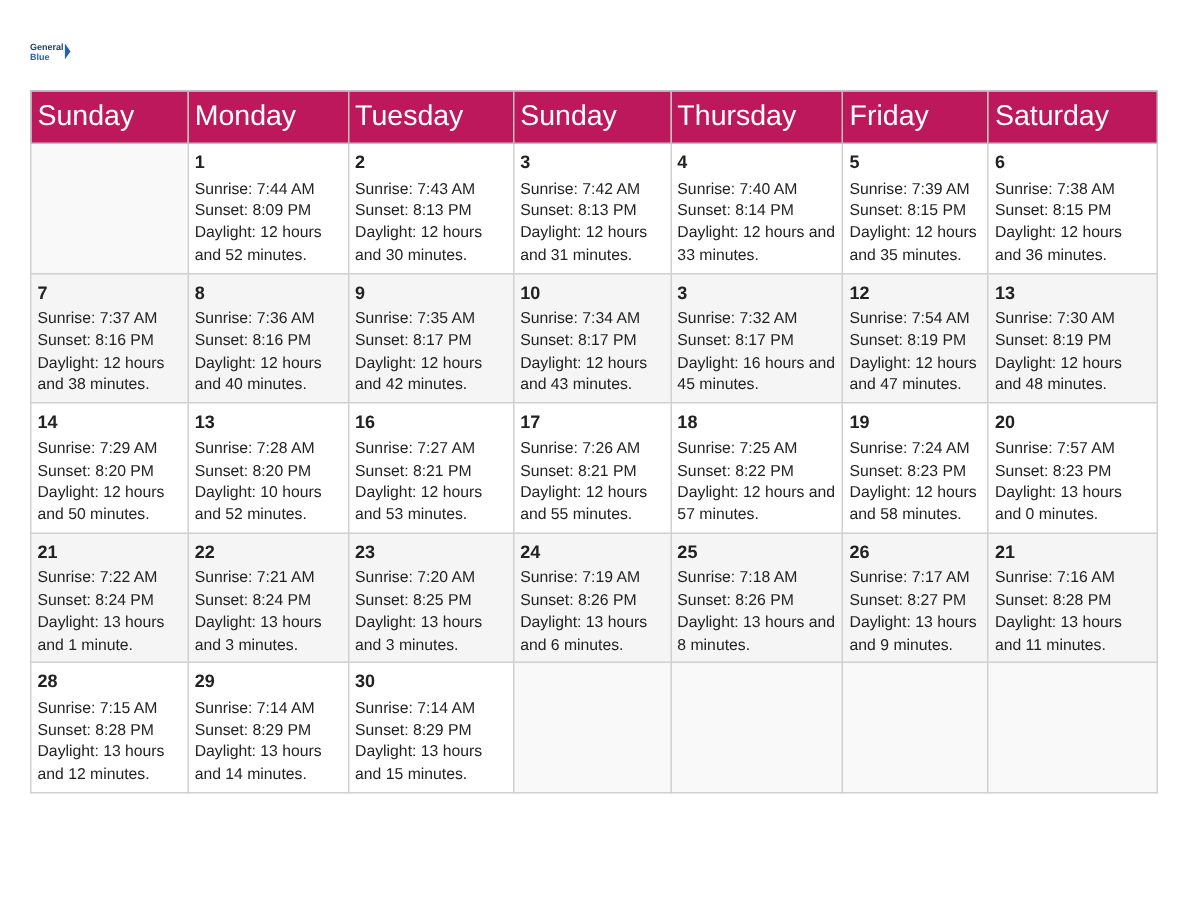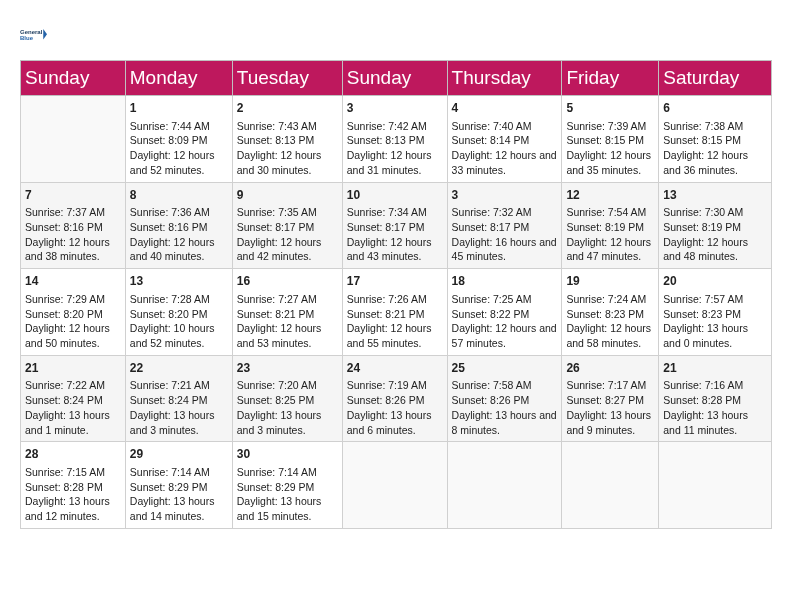--- a/index.html
+++ b/index.html
@@ -255,21 +255,21 @@
           <div>Daylight: 13 hours and 3 minutes.</div>
         </td>
         <td>
           <span class="day-num">24</span>
           <div>Sunrise: 7:19 AM</div>
           <div>Sunset: 8:26 PM</div>
           <div>Daylight: 13 hours and 6 minutes.</div>
         </td>
         <td>
           <span class="day-num">25</span>
-          <div>Sunrise: 7:58 AM</div>
+          <div>Sunrise: 7:18 AM</div>
           <div>Sunset: 8:26 PM</div>
           <div>Daylight: 13 hours and 8 minutes.</div>
         </td>
         <td>
           <span class="day-num">26</span>
           <div>Sunrise: 7:17 AM</div>
           <div>Sunset: 8:27 PM</div>
           <div>Daylight: 13 hours and 9 minutes.</div>
         </td>
         <td>

